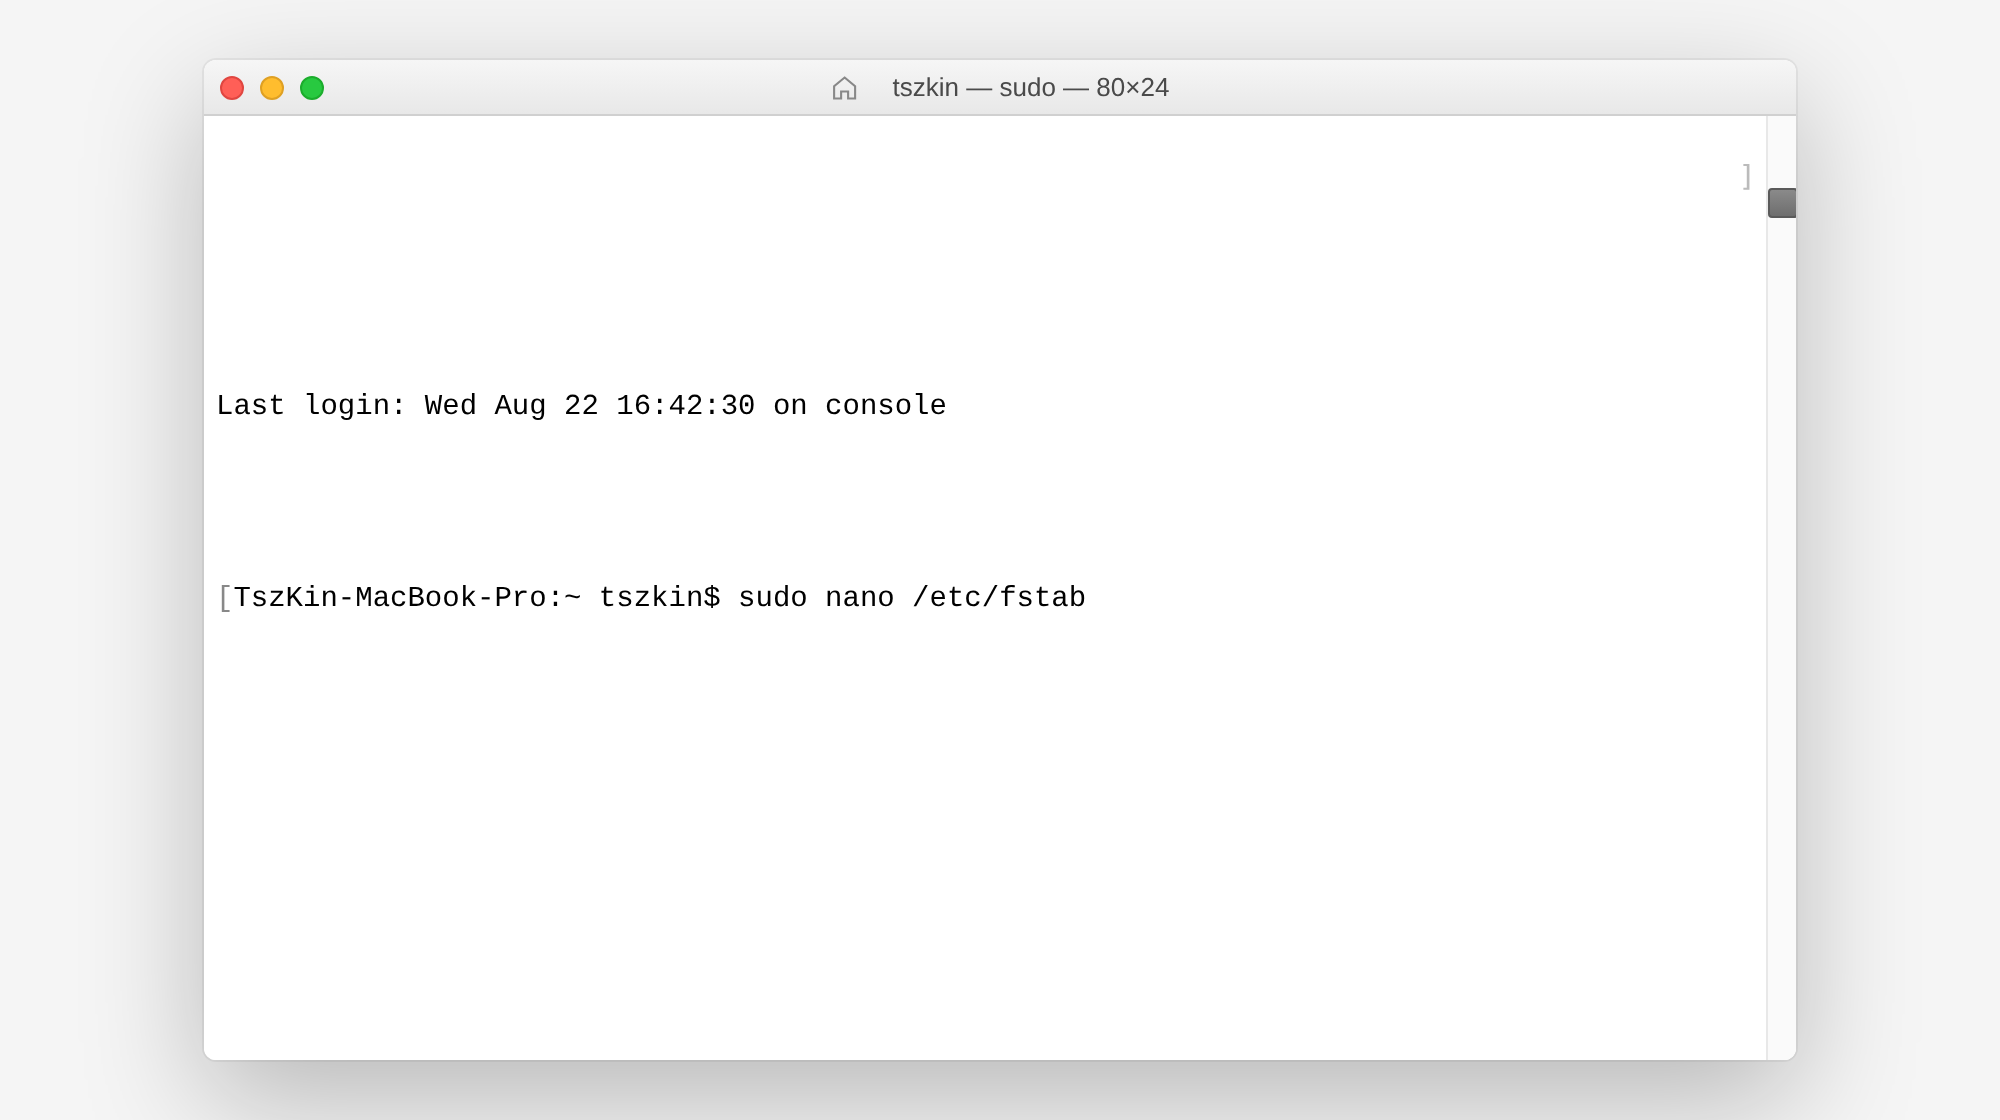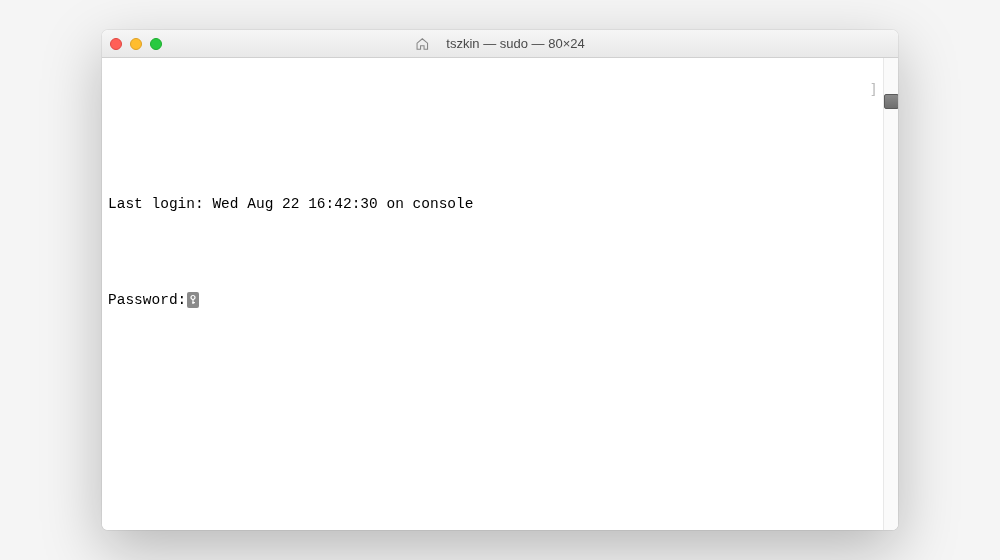--- a/index.html
+++ b/index.html
@@ -137,21 +137,17 @@
       </span>
       <span>tszkin — sudo — 80×24</span>
     </div>
   </div>
   <div class="terminal-body">
     <div class="scrollbar-track">
       <div class="scrollbar-square"></div>
     </div>
     <div class="terminal-content">
       <span class="line">Last login: Wed Aug 22 16:42:30 on console</span>
-      <span class="line"><span>Password:</span><span class="key-icon"><svg width="8" height="12" viewBox="0 0 8 12">
-              <circle cx="4" cy="3.5" r="2" fill="none" stroke="#ffffff" stroke-width="1.2"></circle>
-              <rect x="3.4" y="5" width="1.2" height="5" fill="#ffffff"></rect>
-              <rect x="3.4" y="8" width="2.5" height="1.2" fill="#ffffff"></rect>
-            </svg></span></span>
+      <span class="line"><span class="bracket">[</span><span>TszKin-MacBook-Pro:~ tszkin$ </span><span>sudo nano /etc/fstab</span></span>
     </div>
     <span class="right-bracket">]</span>
   </div>
 </div>
 
 </body></html>

